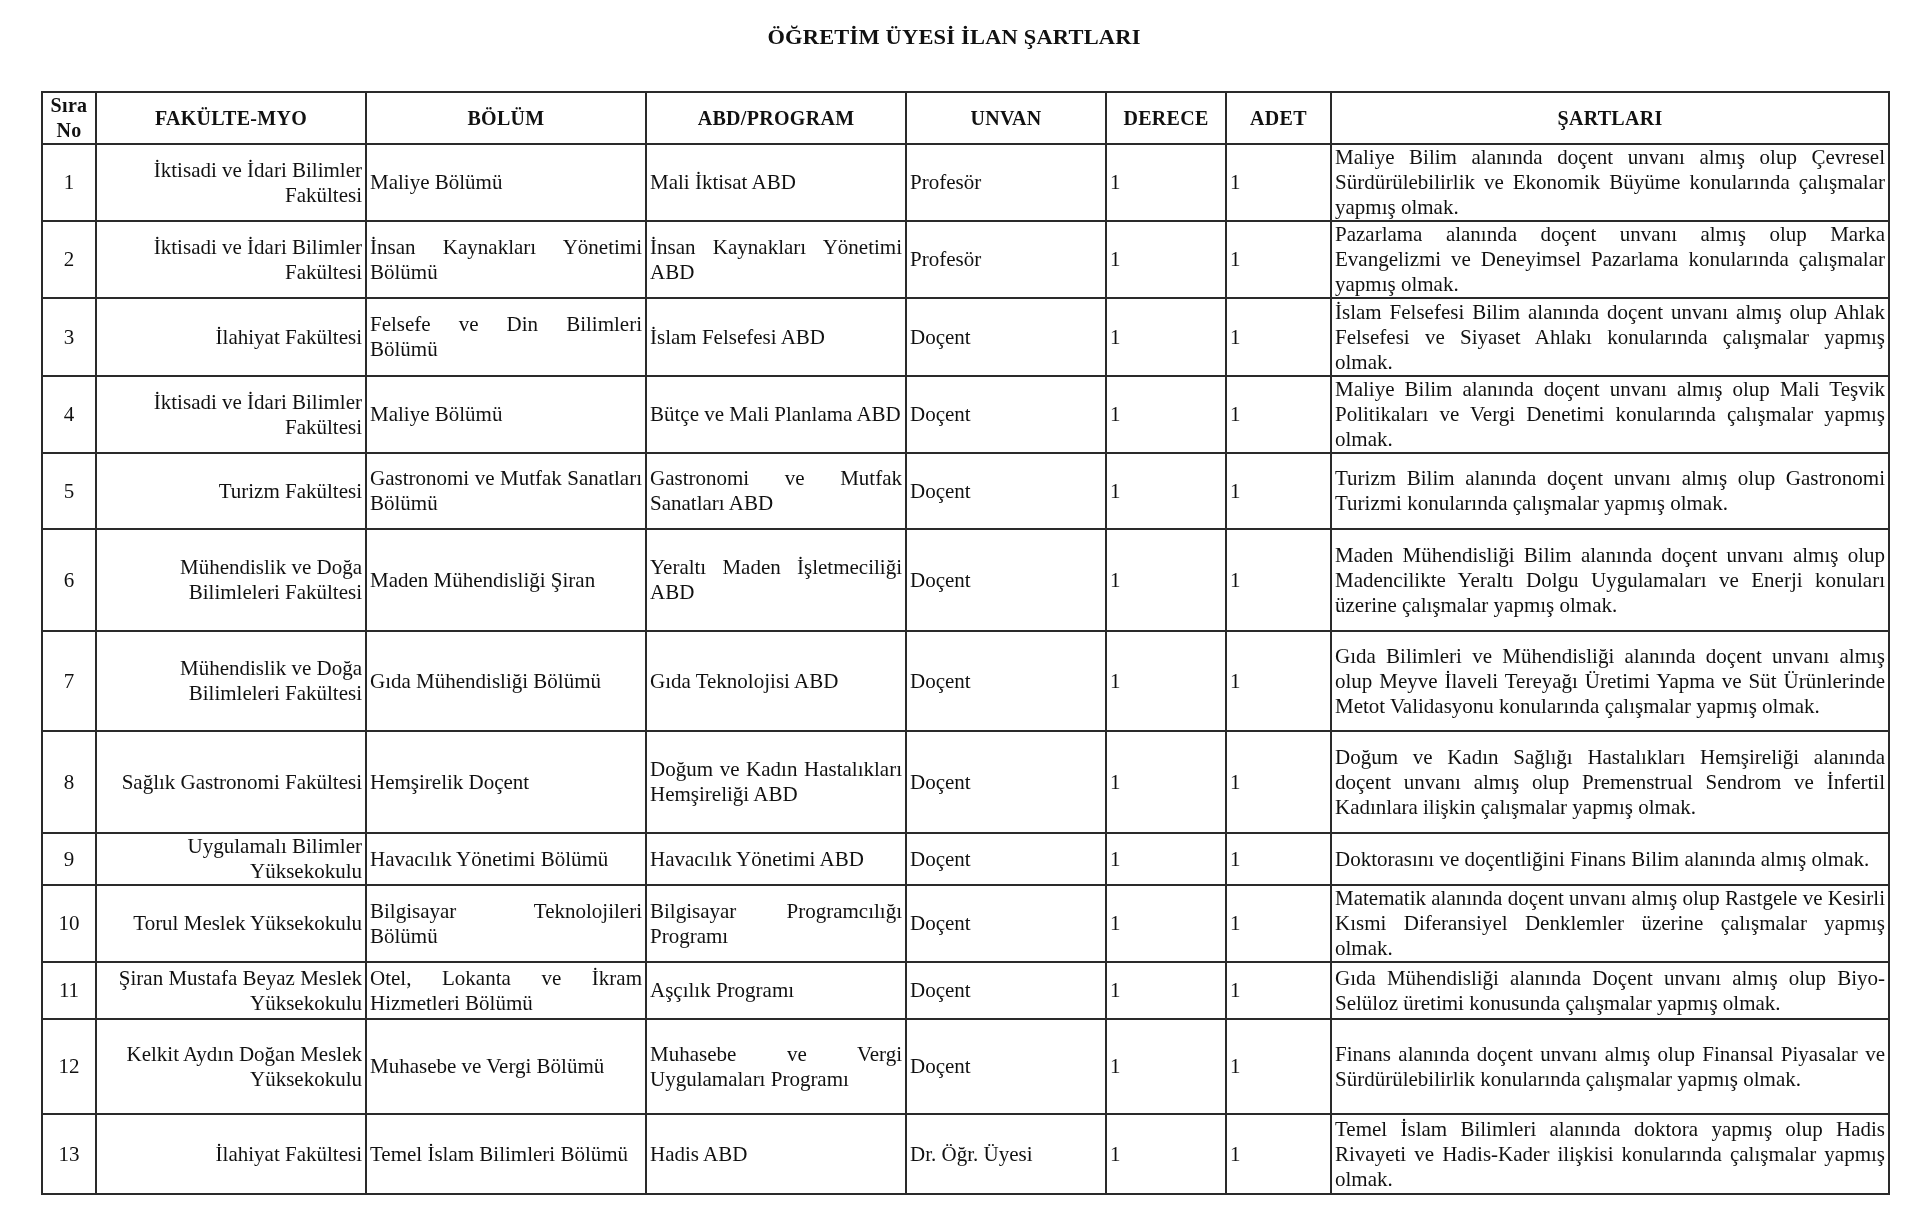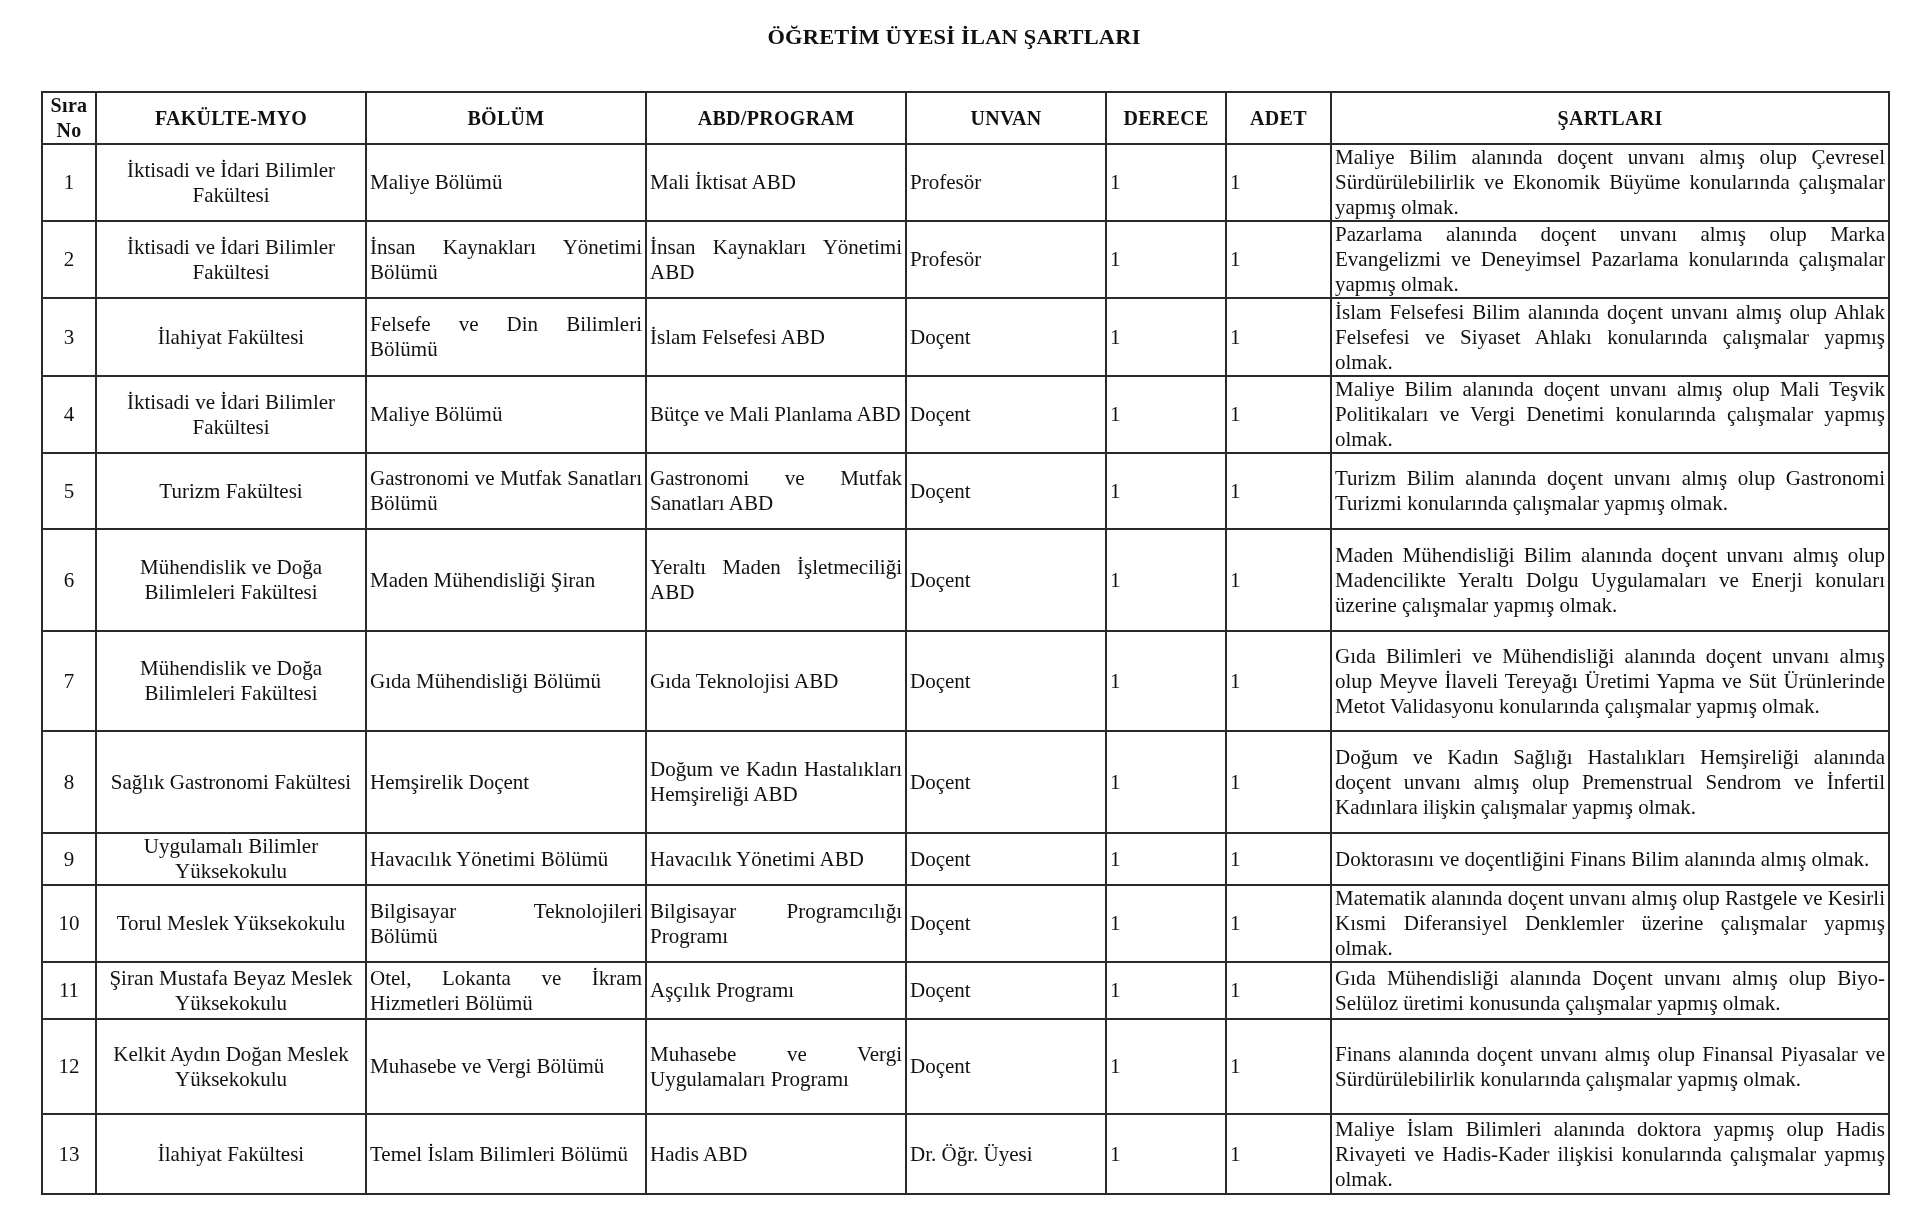--- a/index.html
+++ b/index.html
@@ -24,21 +24,21 @@
     font-size: 21px; line-height: 25px;
     vertical-align: middle;
     overflow: hidden;
   }
   table.grid th {
     font-weight: bold; text-align: center; font-size: 20px; letter-spacing: 0.3px;
   }
   th.h-no { font-size: 19px; line-height: 23px; padding: 0 1px; }
   td.c-no { text-align: center; }
   td.j { text-align: justify; text-align-last: left; }
-  td.c-fak { text-align: center; border-radius: 13px; }
+  td.c-fak { text-align: right; border-radius: 13px; }
   td.s { text-align: justify; text-align-last: left; line-height: 25px; padding-top: 0; padding-bottom: 0; }
 </style>
 </head>
 <body>
 
 <div class="title">ÖĞRETİM ÜYESİ İLAN ŞARTLARI</div>
 
 <table class="grid">
   <colgroup>
     <col style="width:54px">
@@ -196,16 +196,16 @@
   </tr>
 
   <tr style="height: 80px;">
     <td class="c-no">13</td>
     <td class="c-fak">İlahiyat Fakültesi</td>
     <td class="j">Temel İslam Bilimleri Bölümü</td>
     <td class="j">Hadis ABD</td>
     <td>Dr. Öğr. Üyesi</td>
     <td>1</td>
     <td>1</td>
-    <td class="s">Maliye İslam Bilimleri alanında doktora yapmış olup Hadis Rivayeti ve Hadis-Kader ilişkisi konularında çalışmalar yapmış olmak.</td>
+    <td class="s">Temel İslam Bilimleri alanında doktora yapmış olup Hadis Rivayeti ve Hadis-Kader ilişkisi konularında çalışmalar yapmış olmak.</td>
   </tr>
 </tbody>
 </table>
 
 </body></html>

